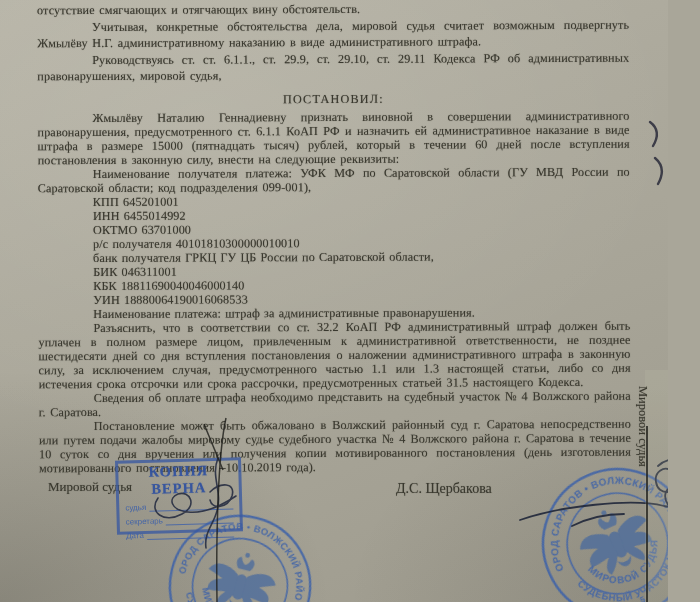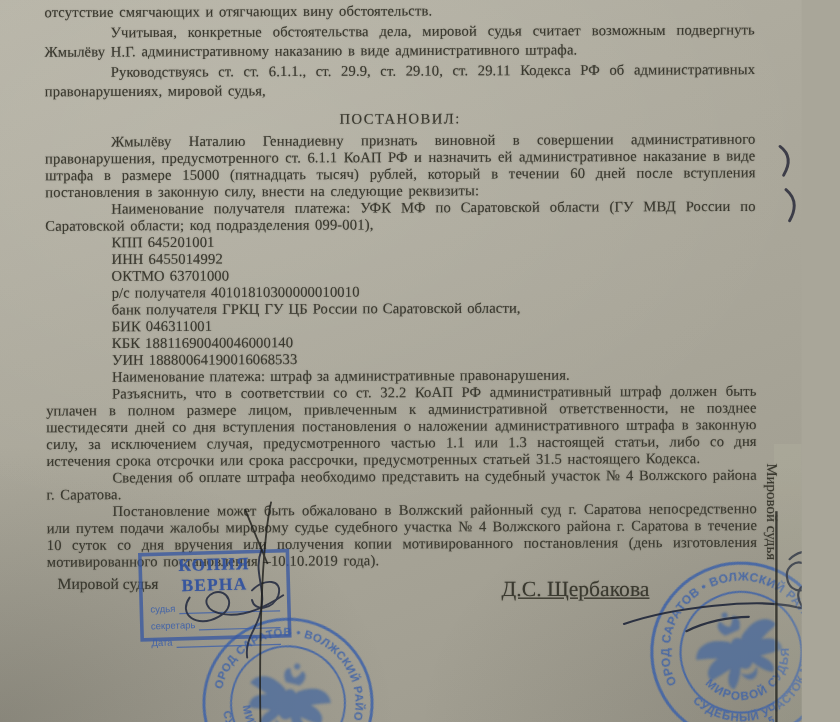--- a/index.html
+++ b/index.html
@@ -19,22 +19,22 @@
        transform:rotate(-0.25deg);}
   .para{margin:0;text-align:justify;letter-spacing:0.1px;word-spacing:1.5px;}
   .para.lead{line-height:16.6px;}
   .para.indent{text-indent:55px;}
   .para.req{margin-left:55px;text-align:left;word-spacing:1px;}
   .para.heading{text-align:center;text-indent:0;letter-spacing:1.2px;
        margin:8px 0 4px 0;word-spacing:1px;}
   
   .sig-left{position:absolute;left:48px;top:479px;font-size:13px;color:#3a392f;
        text-shadow:0 0 1px rgba(58,57,47,0.5);}
-  .sig-right{position:absolute;left:418px;top:481px;font-size:18px;color:#3a392f;
-       text-shadow:0 0 1px rgba(58,57,47,0.5);text-decoration:underline;}
+  .sig-right{position:absolute;left:396px;top:481px;font-size:14px;color:#3a392f;
+       text-shadow:0 0 1px rgba(58,57,47,0.5);}
   
   .copy-stamp{position:absolute;left:116px;top:459px;width:126px;height:74px;
        border:3px solid rgba(56,88,162,0.78);transform:rotate(-1.6deg);
        color:#3c5fa6;padding:1px 6px 0 6px;box-sizing:border-box;}
   .copy-stamp .title{font-size:14.5px;font-weight:bold;letter-spacing:1px;
        text-align:center;color:rgba(50,82,158,0.9);text-shadow:0 0 1px rgba(50,82,158,0.5);}
   .stamp-row{display:flex;align-items:flex-end;font-size:8px;margin-top:5px;
        color:rgba(60,95,170,0.9);font-family:"Liberation Sans","DejaVu Sans",sans-serif;}
   .stamp-row .line{flex:1;border-bottom:1px solid rgba(60,95,170,0.8);margin-left:3px;height:8px;}
   

